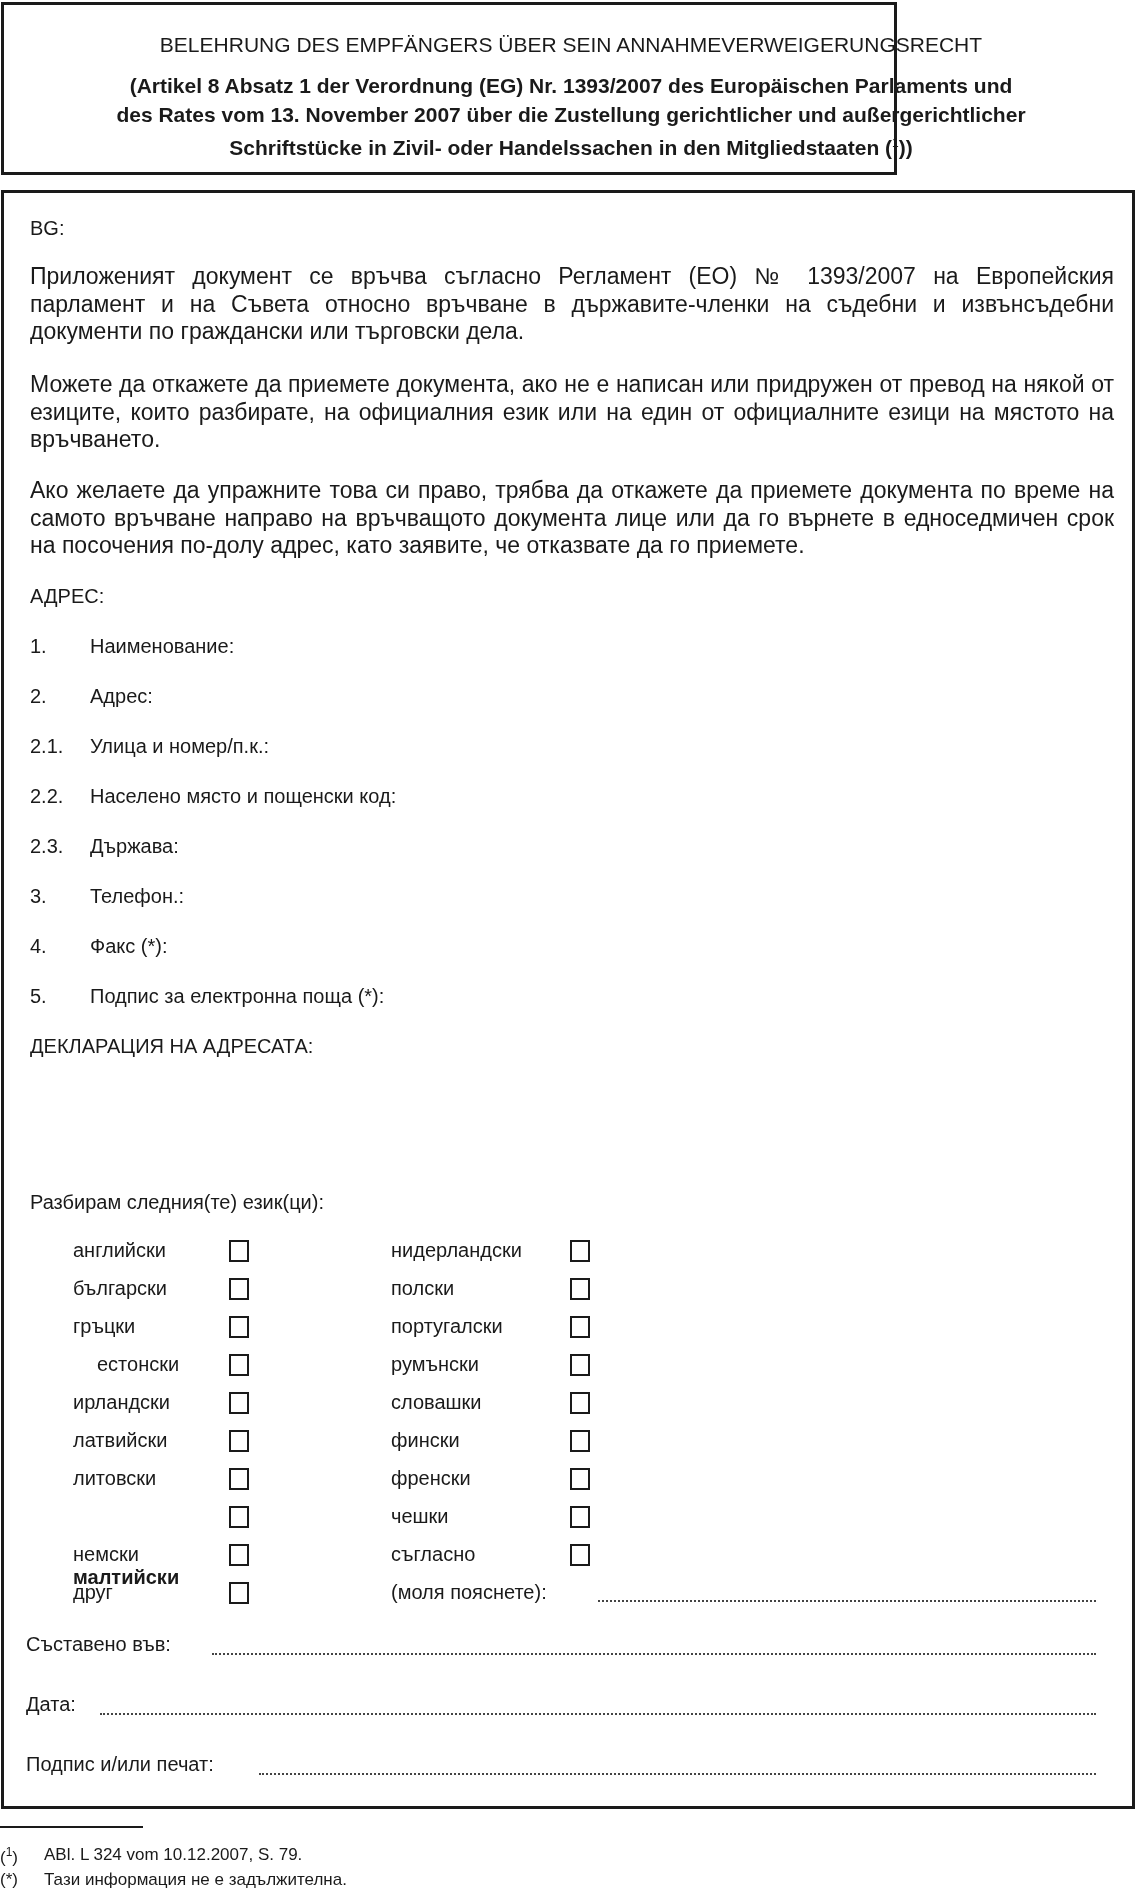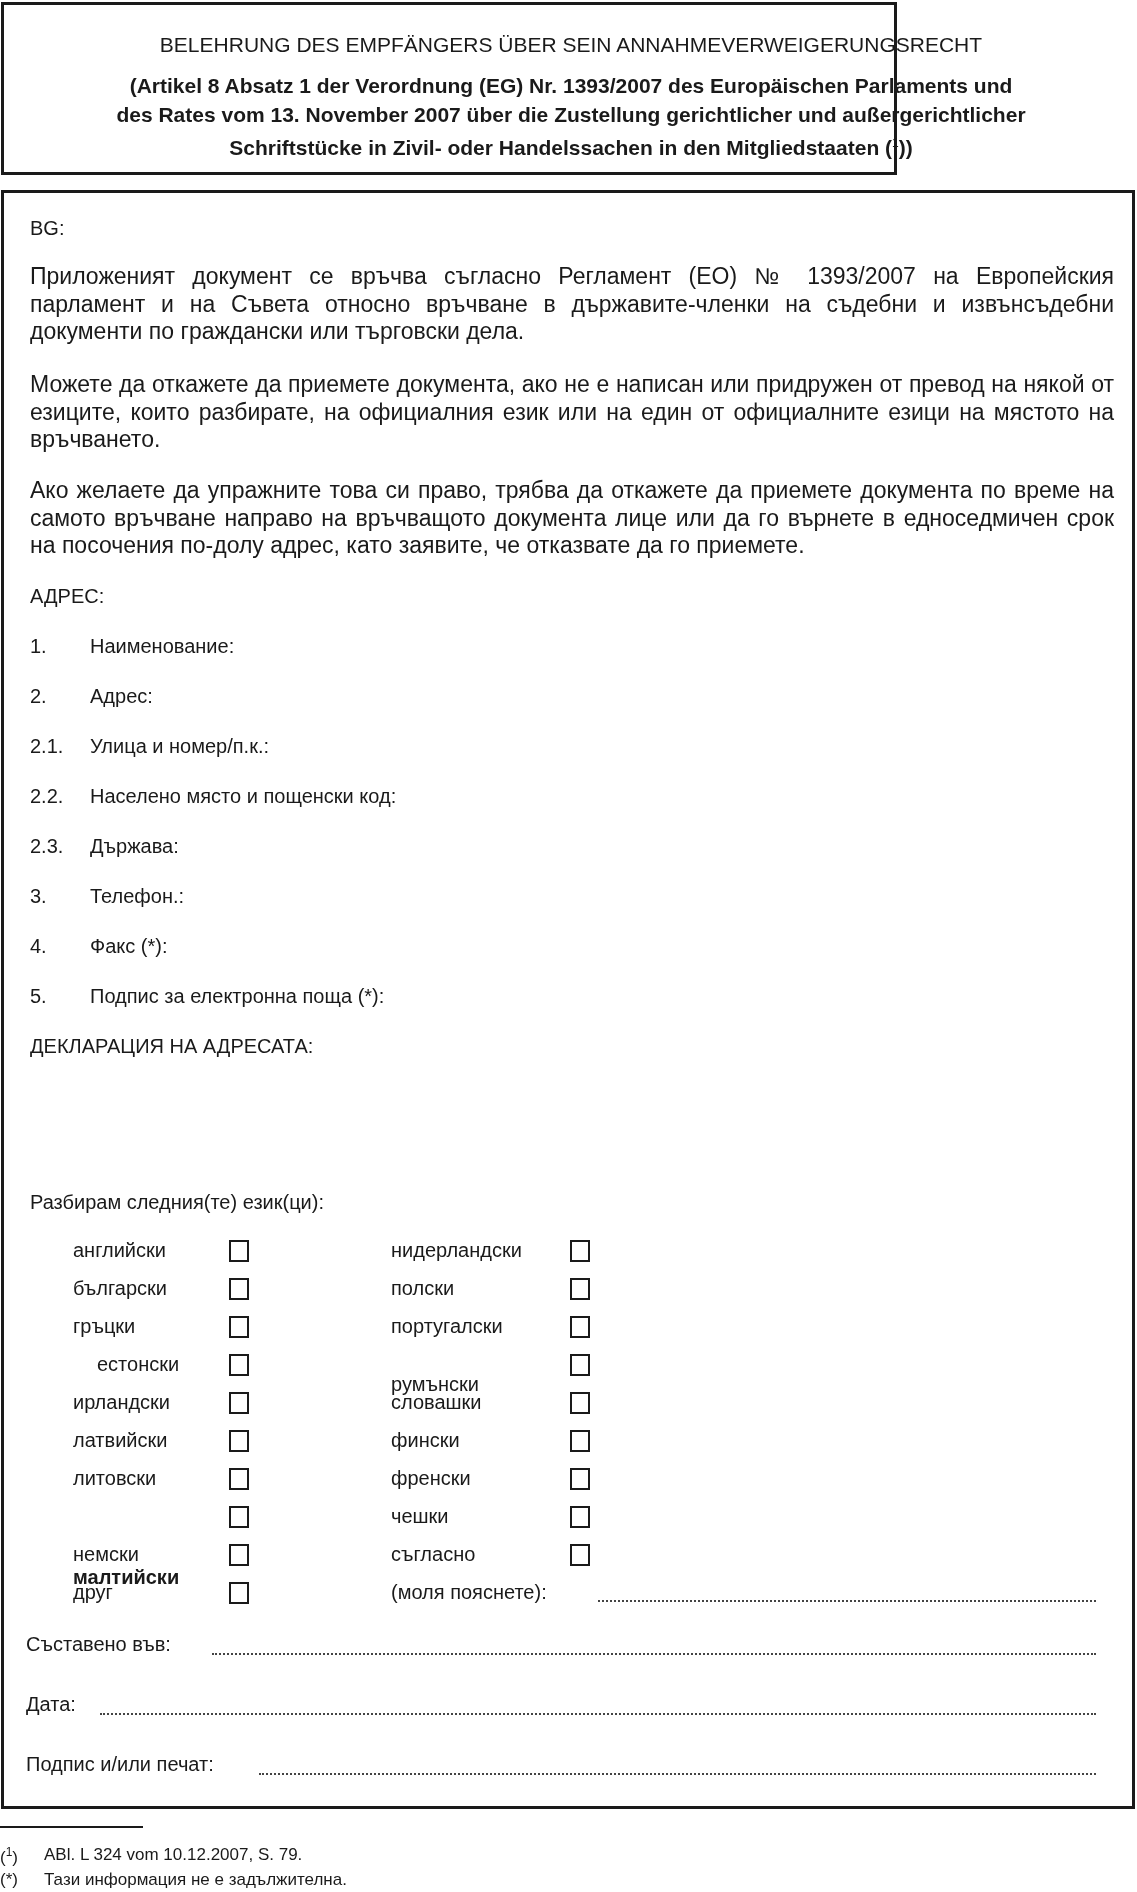--- a/index.html
+++ b/index.html
@@ -88,21 +88,21 @@
     <div class="cb" style="left:225px; top:1389px;"></div>
   </div>
 
   <div>
     <div class="lang" style="left:387px; top:1046px;">нидерландски</div>
     <div class="cb" style="left:566px; top:1047px;"></div>
     <div class="lang" style="left:387px; top:1084px;">полски</div>
     <div class="cb" style="left:566px; top:1085px;"></div>
     <div class="lang" style="left:387px; top:1122px;">португалски</div>
     <div class="cb" style="left:566px; top:1123px;"></div>
-    <div class="lang" style="left:387px; top:1160px;margin-top:20px;">румънски</div>
+    <div class="lang" style="left:387px; top:1160px;">румънски</div>
     <div class="cb" style="left:566px; top:1161px;"></div>
     <div class="lang" style="left:387px; top:1198px;">словашки</div>
     <div class="cb" style="left:566px; top:1199px;"></div>
     <div class="lang" style="left:387px; top:1236px;">фински</div>
     <div class="cb" style="left:566px; top:1237px;"></div>
     <div class="lang" style="left:387px; top:1274px;">френски</div>
     <div class="cb" style="left:566px; top:1275px;"></div>
     <div class="lang" style="left:387px; top:1312px;">чешки</div>
     <div class="cb" style="left:566px; top:1313px;"></div>
     <div class="lang" style="left:387px; top:1350px;">съгласно</div>

